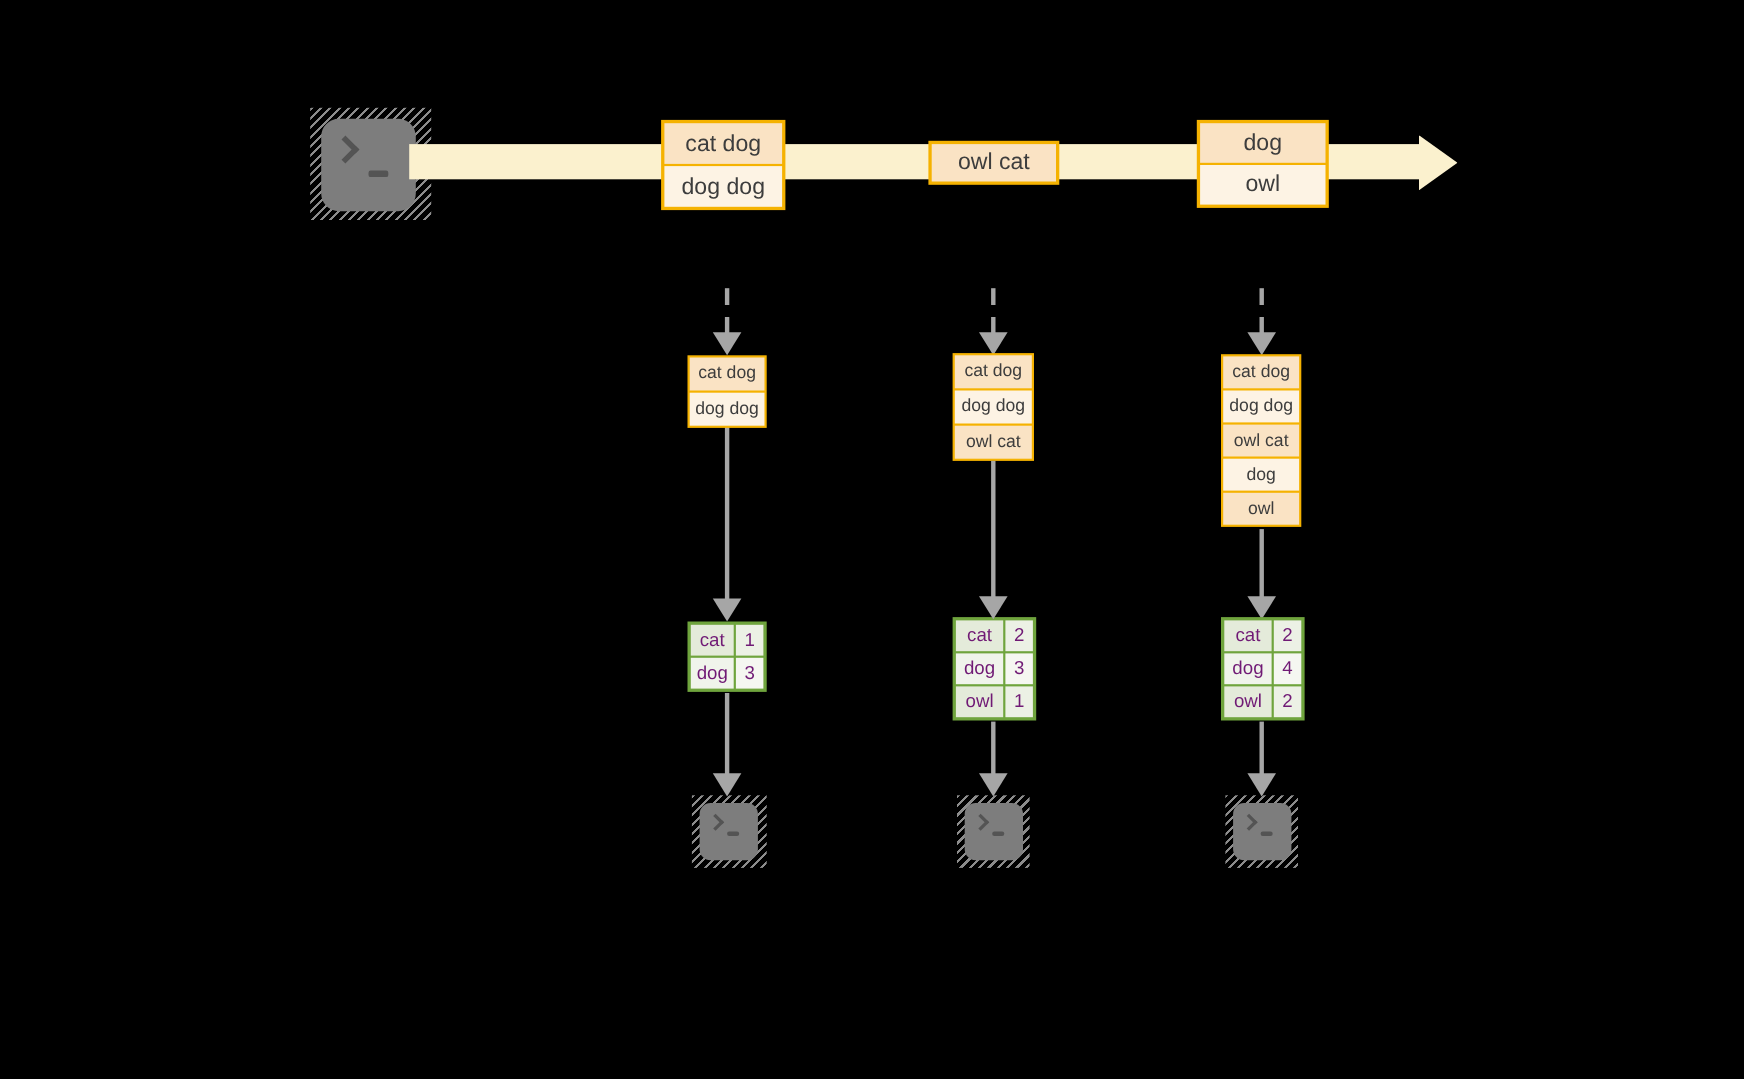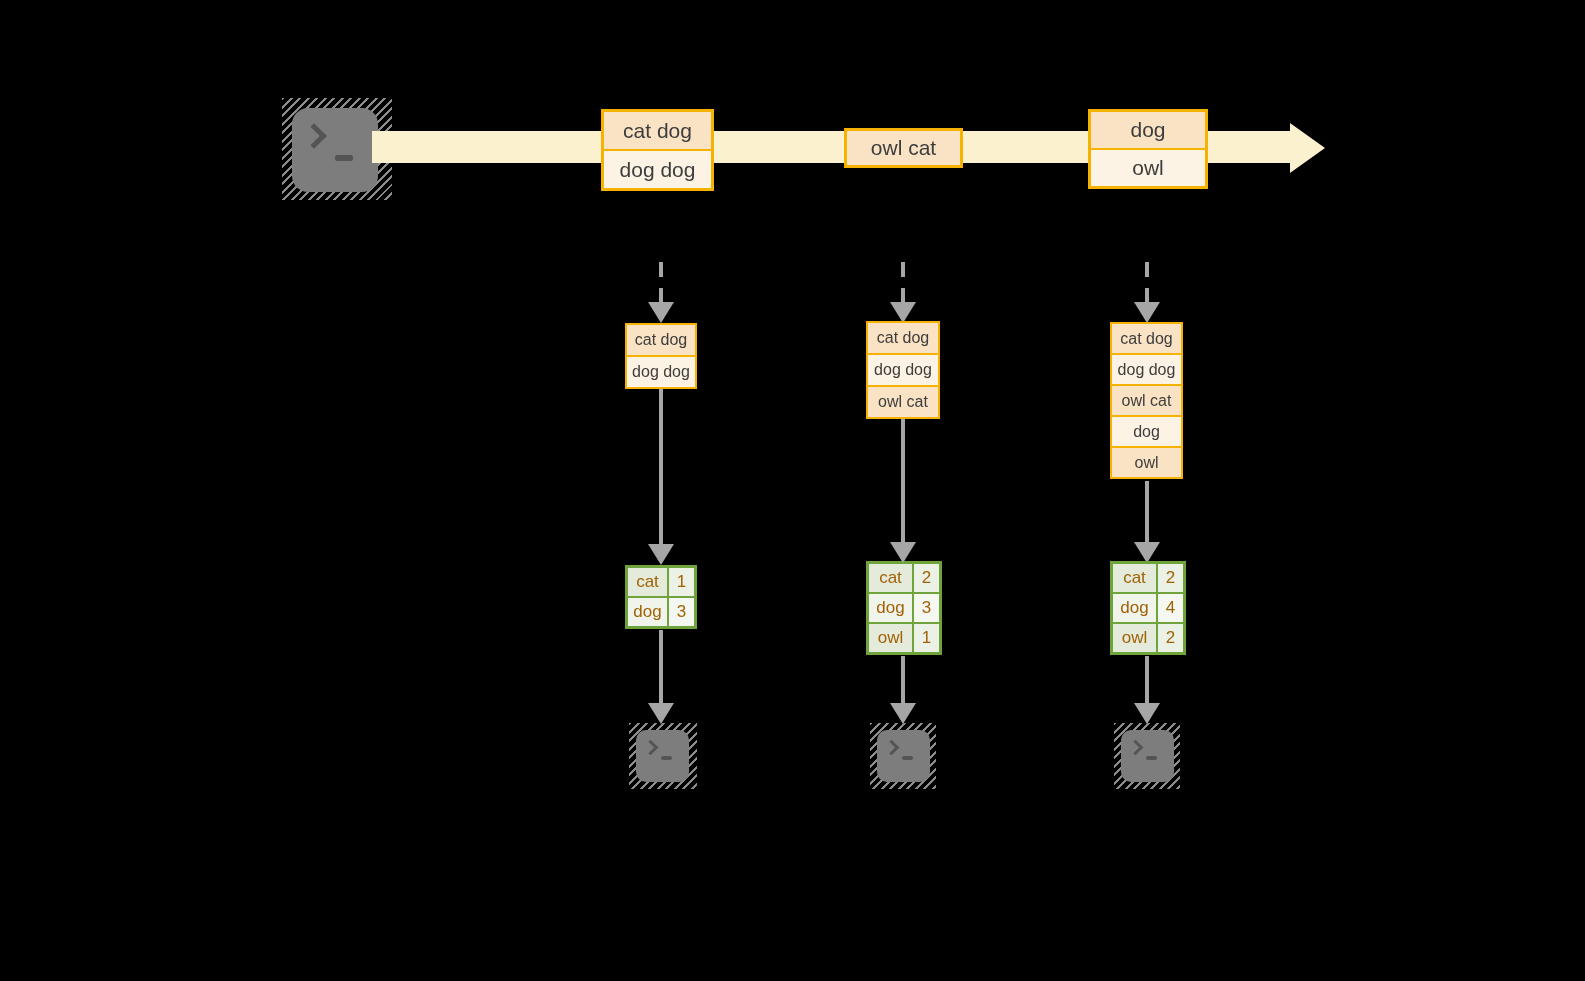--- a/index.html
+++ b/index.html
@@ -93,21 +93,21 @@
 
   
   .gtable{
     position:absolute;
     background:var(--green-border,#6FA43D);
     display:grid;grid-template-columns:1fr 25px;gap:2px;padding:3px;
     box-sizing:border-box;
   }
   .gtable .cell{
     height:28px;display:flex;align-items:center;justify-content:center;
-    font-size:17px;color:#a16207;
+    font-size:17px;color:#701a75;
   }
   .g-dark{background:var(--green-cell-dark,#E4EBDA);}
   .g-dark2{background:var(--green-cell-dark2,#ECF1E5);}
   .g-light{background:var(--green-cell-light,#F0F4EB);}
   .g-light2{background:var(--green-cell-light2,#F5F7F1);}
 
   .z6{z-index:6;}
 </style>
 </head>
 <body>

